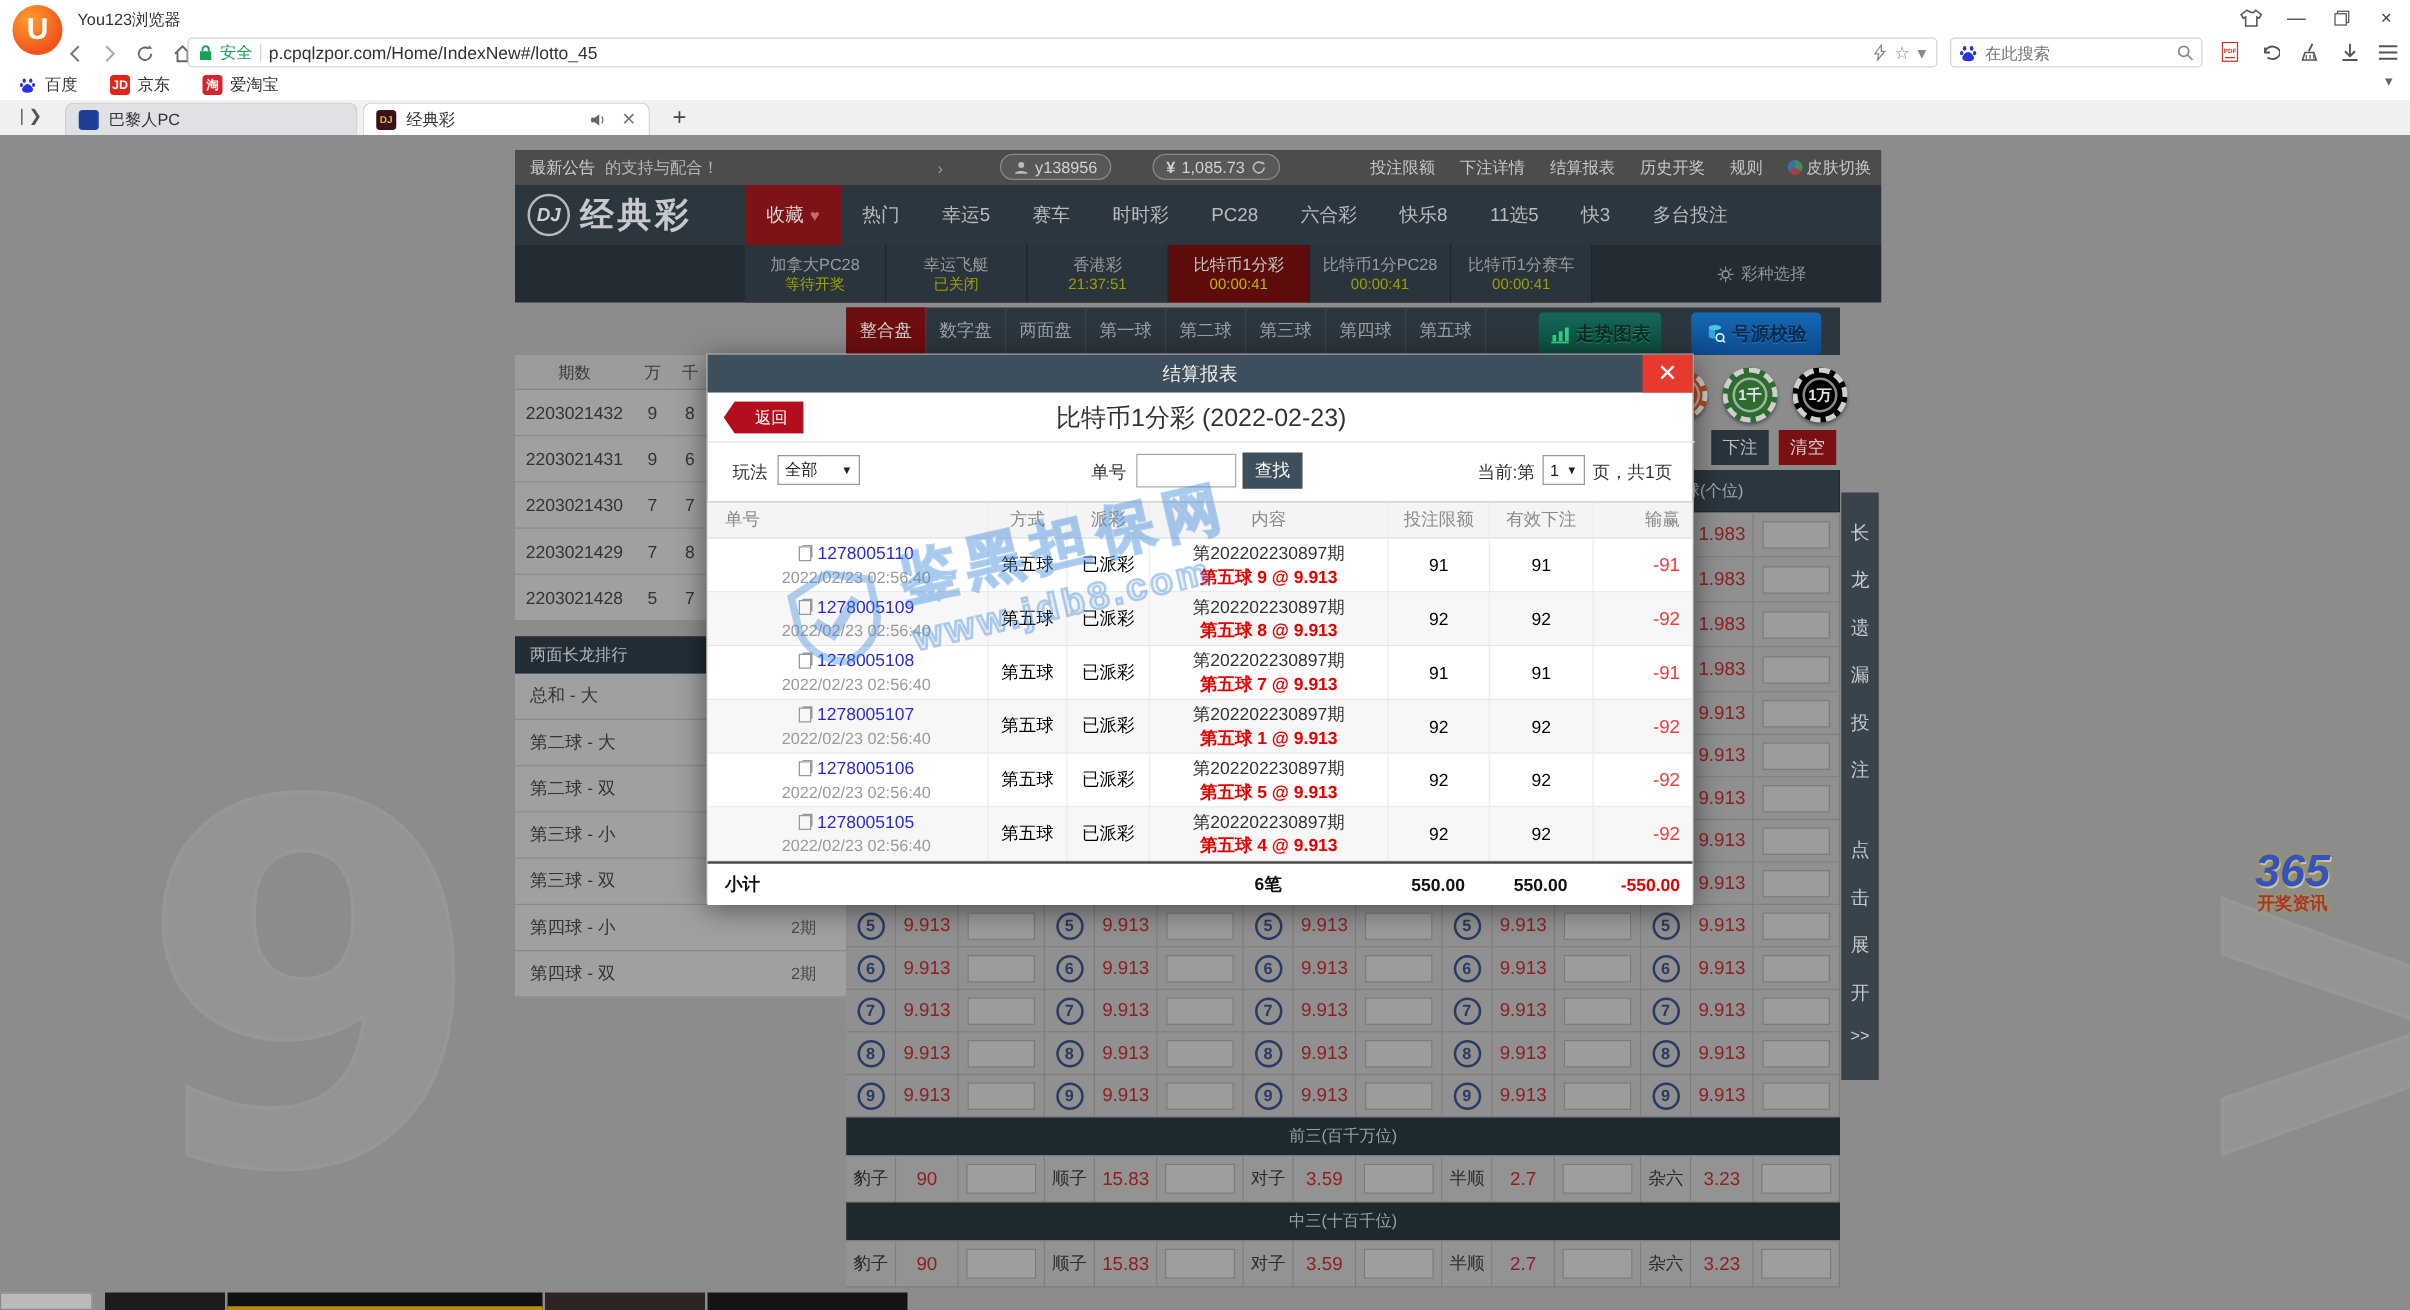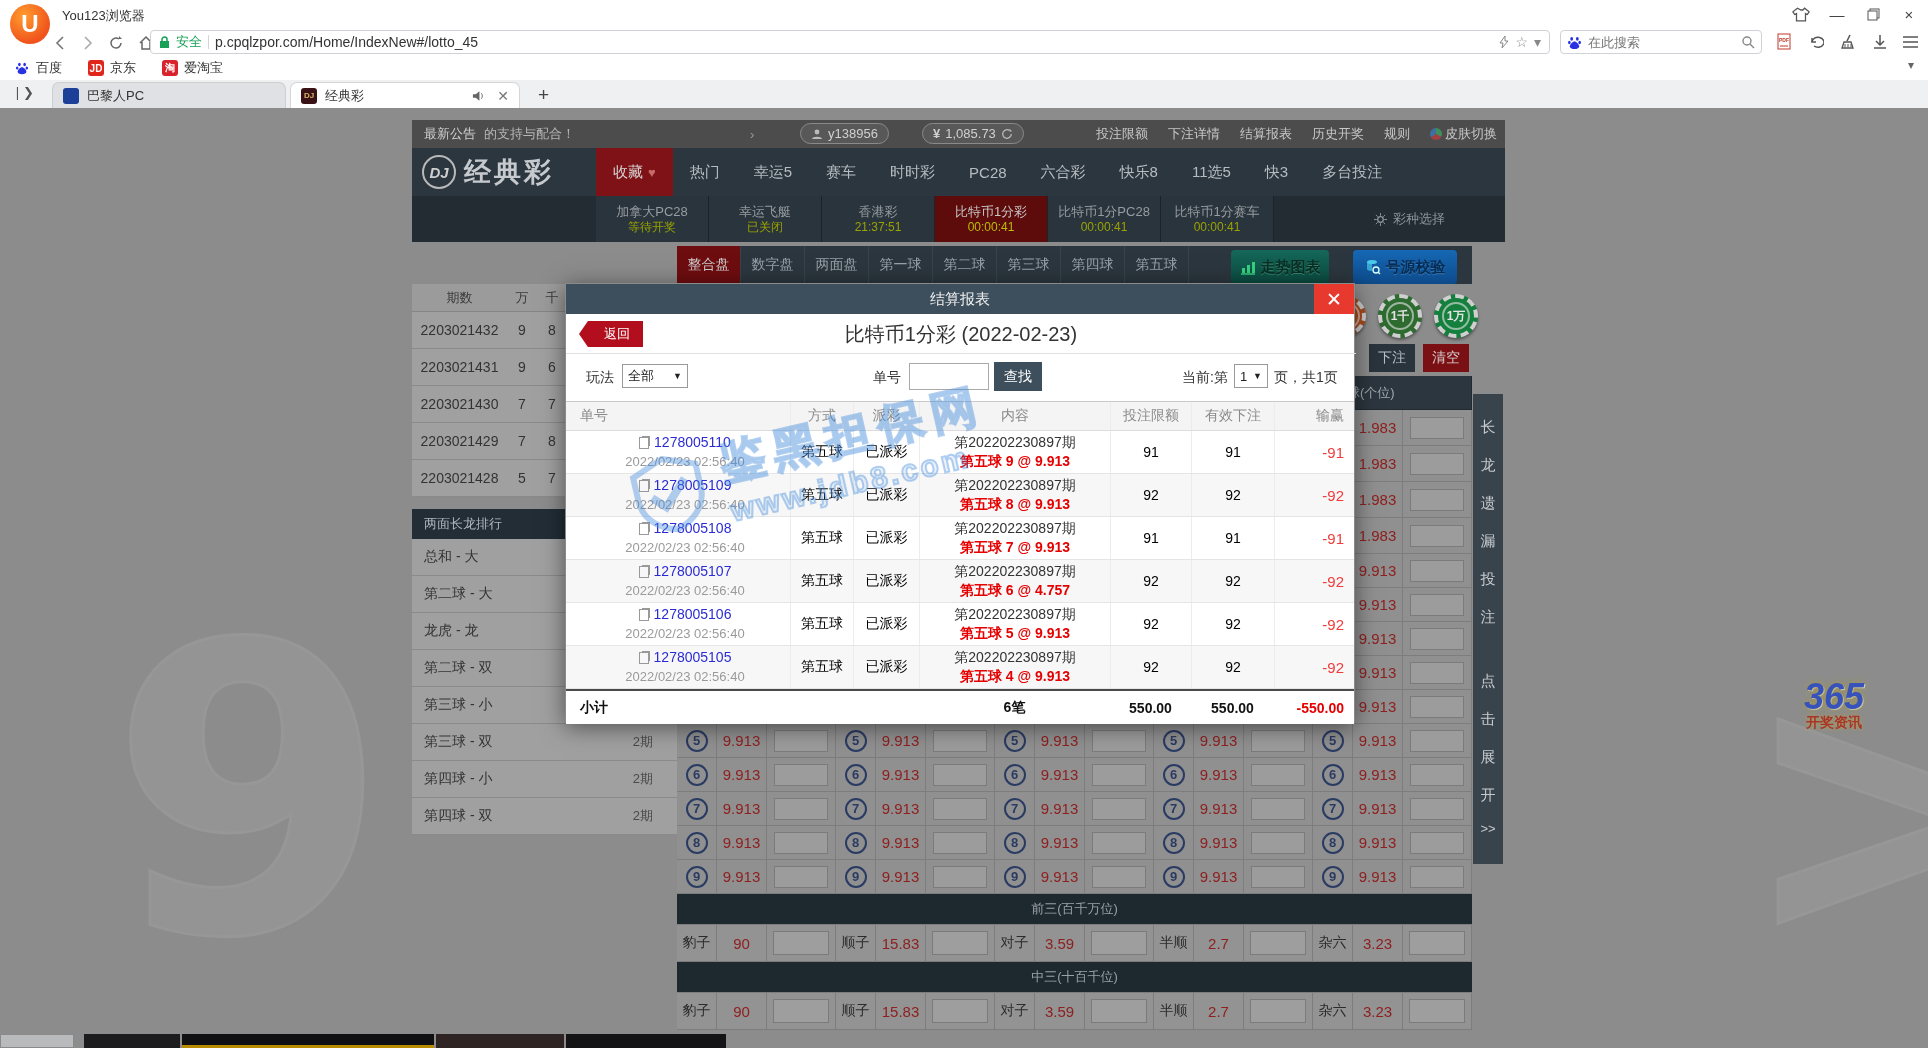--- a/index.html
+++ b/index.html
@@ -116,21 +116,21 @@
              background:linear-gradient(#1668b5,#0d4a8a);display:flex;align-items:center;justify-content:center;gap:5px;
              color:#072c52;font-weight:bold;font-size:15px;text-shadow:0 1px 0 rgba(120,190,255,.35)}
 
   #chips{position:absolute;left:1326px;top:292px;height:48px;display:flex;align-items:center;gap:12px}
   .chip{width:44px;height:44px;border-radius:50%;border:4px dashed #cfcfcf;display:flex;align-items:center;justify-content:center;
         box-shadow:0 2px 3px rgba(0,0,0,.4);cursor:pointer}
   .chip span{color:#e3e3e3;font-size:12px;font-weight:bold;border:2px solid rgba(230,230,230,.6);border-radius:50%;
              width:28px;height:28px;display:flex;align-items:center;justify-content:center}
   .chip.orange{background:#aa4d1f;width:40px;height:40px}
   .chip.green{background:#2e6b31}
-  .chip.purple{background:#15803d}
+  .chip.purple{background:#000000}
   #betbtn{position:absolute;left:1369px;top:344px;width:46px;height:28px;background:#2a343c;color:#b9bfc4;
           display:flex;align-items:center;justify-content:center;font-size:14px;cursor:pointer}
   #clearbtn{position:absolute;left:1423px;top:344px;width:46px;height:28px;background:#7a1014;color:#d6c9c9;
             display:flex;align-items:center;justify-content:center;font-size:14px;cursor:pointer}
 
   
   #grid{position:absolute;left:677px;top:376px;width:795px}
   .grow{display:flex}
   .gcell{border-right:1px solid #7d7d7d;border-bottom:1px solid #7d7d7d;background:#909090;
          display:flex;align-items:center;justify-content:center}
@@ -495,24 +495,20 @@
   <div id="streakrows">
       <div class="srow">
         <span>总和 - 大</span>
         <span class="sper"></span>
       </div>
       <div class="srow">
         <span>第二球 - 大</span>
         <span class="sper"></span>
       </div>
       <div class="srow">
-        <span>龙虎 - 龙</span>
-        <span class="sper"></span>
-      </div>
-      <div class="srow">
         <span>第二球 - 双</span>
         <span class="sper">2期</span>
       </div>
       <div class="srow">
         <span>第三球 - 小</span>
         <span class="sper">2期</span>
       </div>
       <div class="srow">
         <span>第三球 - 双</span>
         <span class="sper">2期</span>
@@ -1254,21 +1250,21 @@
             <div class="oid">
               <span class="cpyicon"></span>
               <span>1278005107</span>
             </div>
             <div class="otime">2022/02/23 02:56:40</div>
           </div>
           <div class="mc c1">第五球</div>
           <div class="mc c2">已派彩</div>
           <div class="mc c3 twol">
             <div class="operiod">第202202230897期</div>
-            <div class="opick">第五球 6 @ 4.757</div>
+            <div class="opick">第五球 1 @ 9.913</div>
           </div>
           <div class="mc c4">92</div>
           <div class="mc c5">92</div>
           <div class="mc c6 oresult">-92</div>
         </div>
         <div class="mrow mdrow">
           <div class="mc c0 twol">
             <div class="oid">
               <span class="cpyicon"></span>
               <span>1278005106</span>

